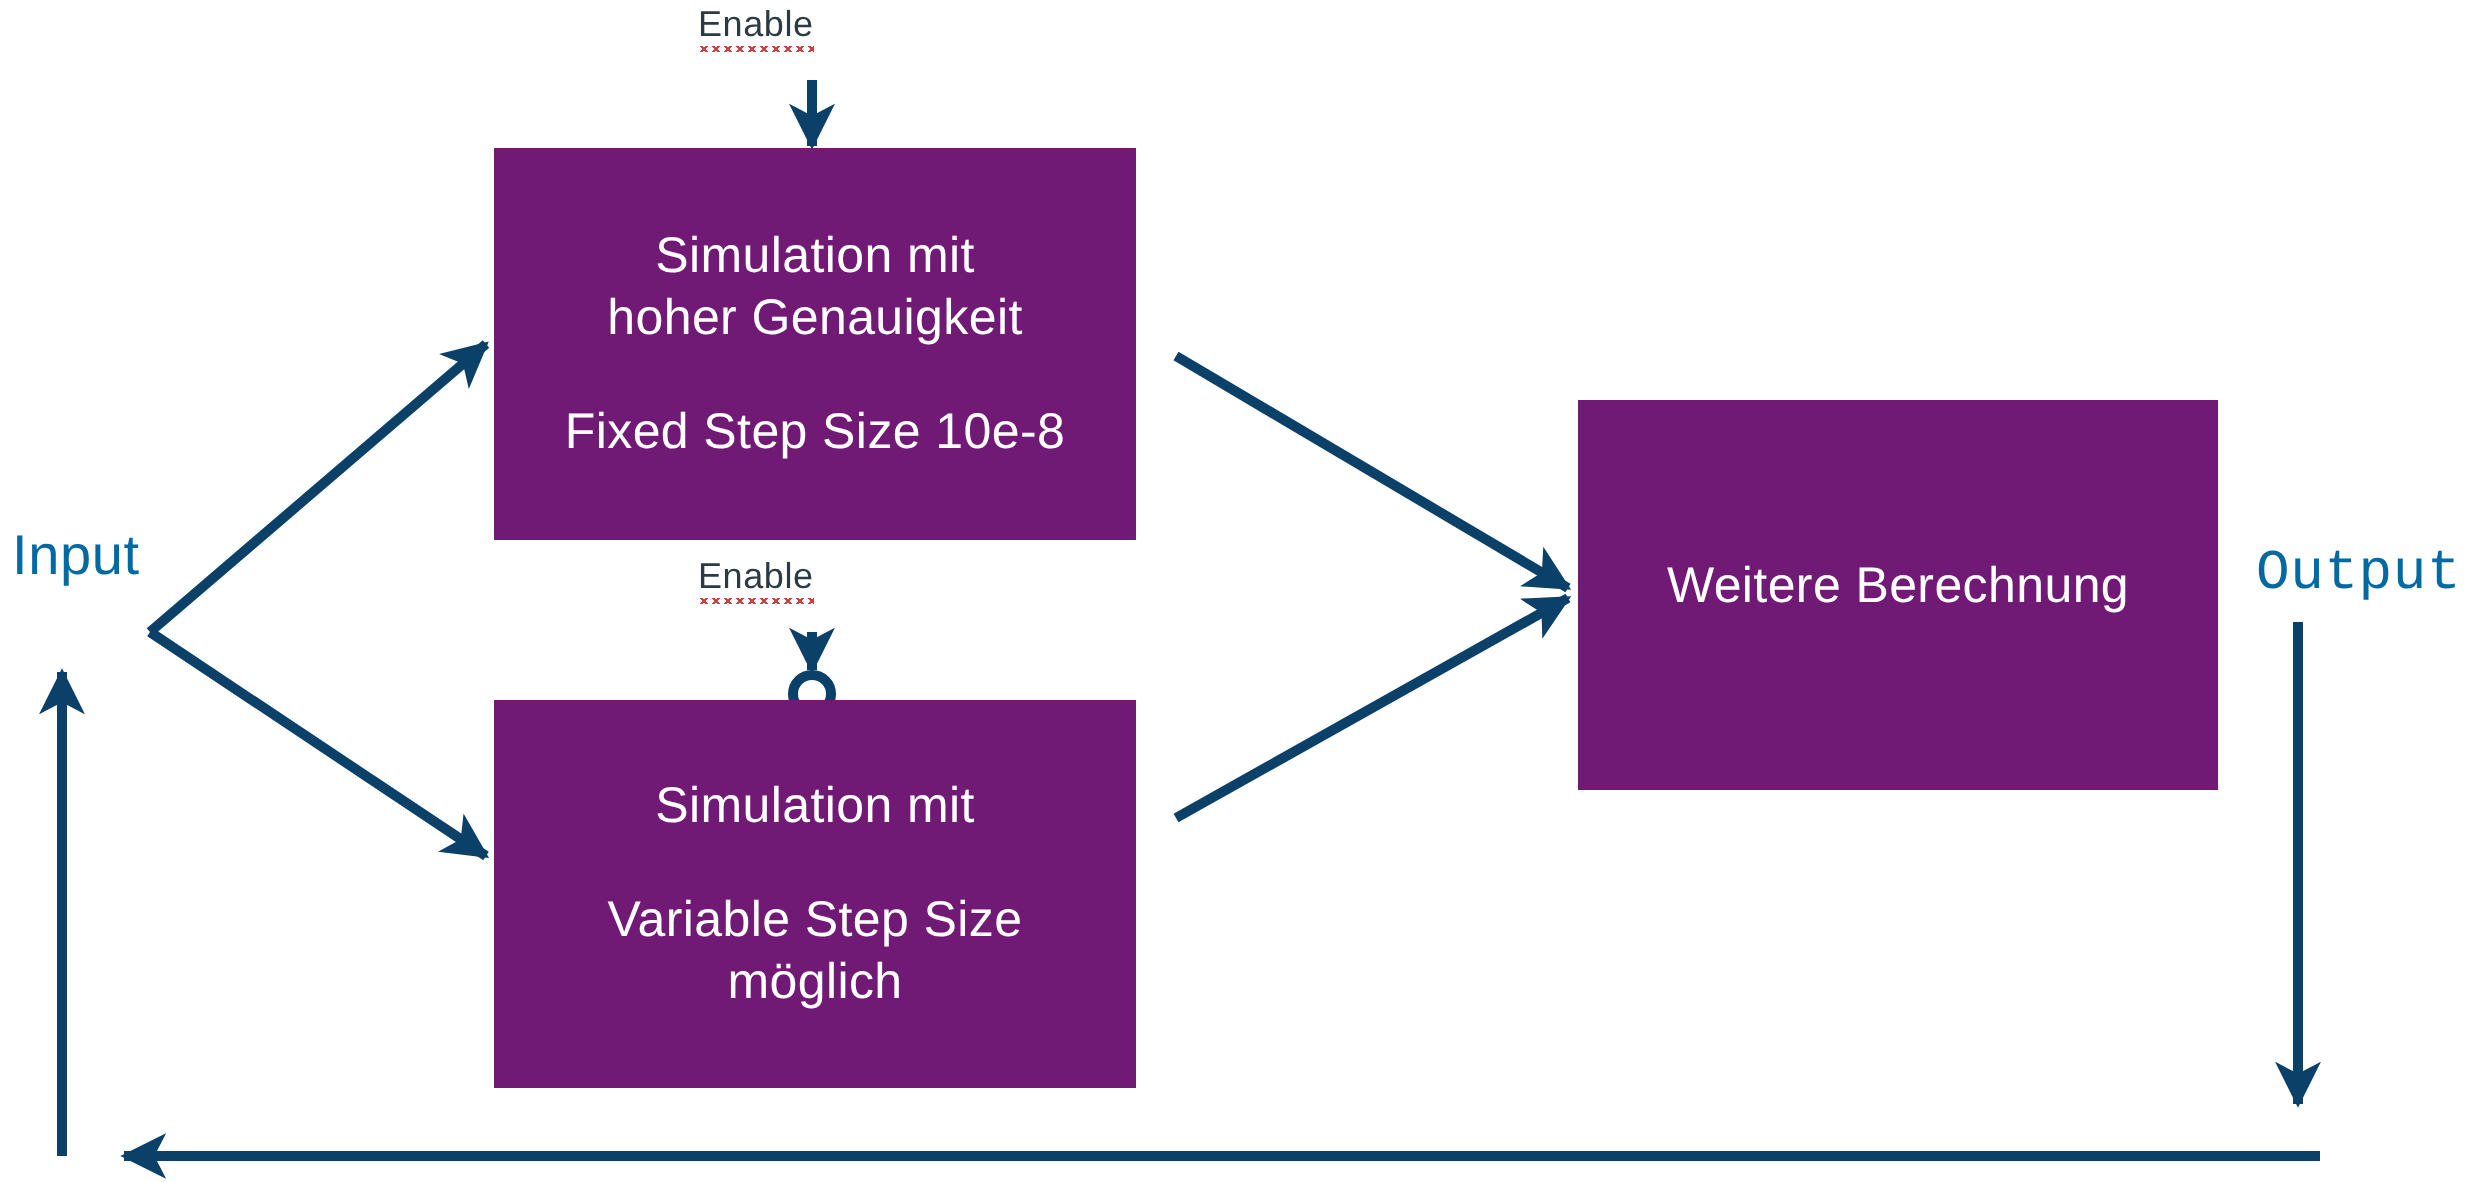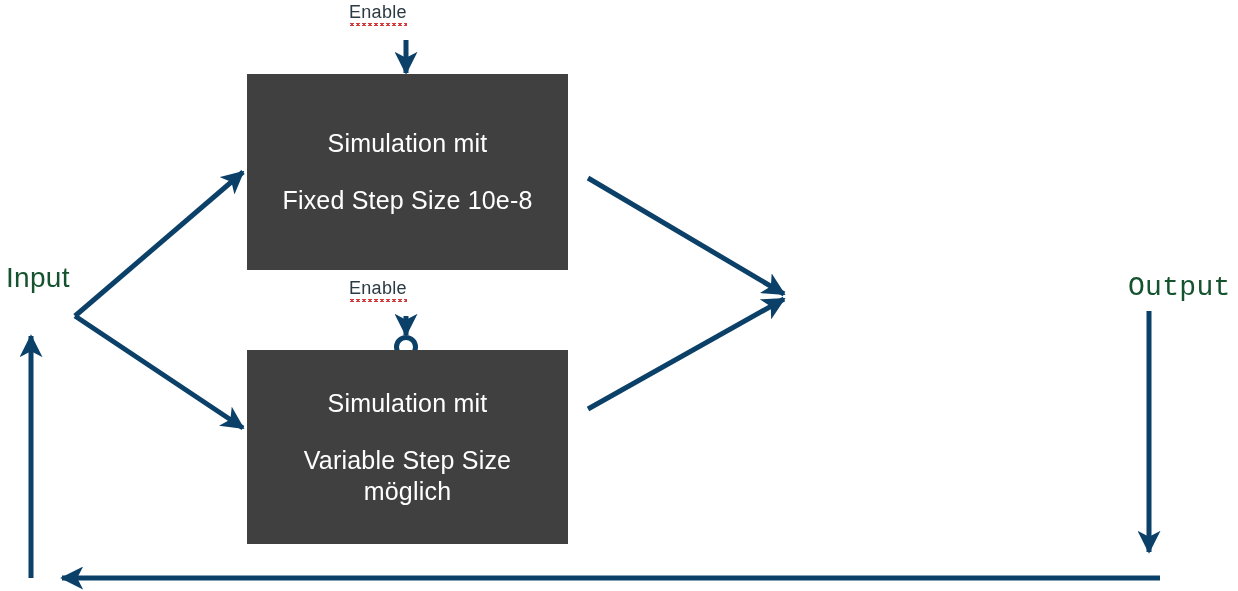--- a/index.html
+++ b/index.html
@@ -21,21 +21,21 @@
   #wires {
     position: absolute;
     left: 0;
     top: 0;
     width: 1238px;
     height: 591px;
     pointer-events: none;
   }
   .proc-box {
     position: absolute;
-    background: #404040;
+    background: #701a75;
     box-sizing: border-box;
     display: flex;
     flex-direction: column;
     align-items: center;
     justify-content: center;
     color: #ffffff;
     text-align: center;
     line-height: 1.24;
     font-size: 25px;
     letter-spacing: 0.2px;
@@ -43,21 +43,21 @@
   .box-line {
     display: block;
     white-space: nowrap;
   }
   .box-gap {
     display: block;
     height: 26px;
   }
   .io-label {
     position: absolute;
-    color: #14532d;
+    color: #0369a1;
     font-size: 28px;
     letter-spacing: 0.3px;
     white-space: nowrap;
   }
   .enable-label {
     position: absolute;
     color: #2b3a43;
     font-size: 18px;
     letter-spacing: 0.3px;
     white-space: nowrap;
@@ -123,31 +123,35 @@
       <line x1="1160" y1="578" x2="62" y2="578" stroke="#0b4068" stroke-width="5" marker-end="url(#ah)"></line>
     </g>
 
     <g>
       <line x1="31" y1="578" x2="31" y2="336" stroke="#0b4068" stroke-width="5" marker-end="url(#ah)"></line>
     </g>
   </svg>
 
   <div class="proc-box" id="box-high">
     <span class="box-line">Simulation mit</span>
+    <span class="box-line">hoher Genauigkeit</span>
     <span class="box-gap"></span>
     <span class="box-line">Fixed Step Size 10e-8</span>
   </div>
 
   <div class="proc-box" id="box-low">
     <span class="box-line">Simulation mit</span>
     <span class="box-gap"></span>
     <span class="box-line">Variable Step Size</span>
     <span class="box-line">möglich</span>
   </div>
 
+  <div class="proc-box" id="box-further">
+    <span class="box-line">Weitere Berechnung</span>
+  </div>
 
   <div class="io-label" id="label-input">Input</div>
   <div class="io-label" id="label-output">Output</div>
 
   <div class="enable-label spell" id="enable-top">Enable</div>
   <div class="enable-label spell" id="enable-bottom">Enable</div>
 
 </div>
 
 </body></html>

